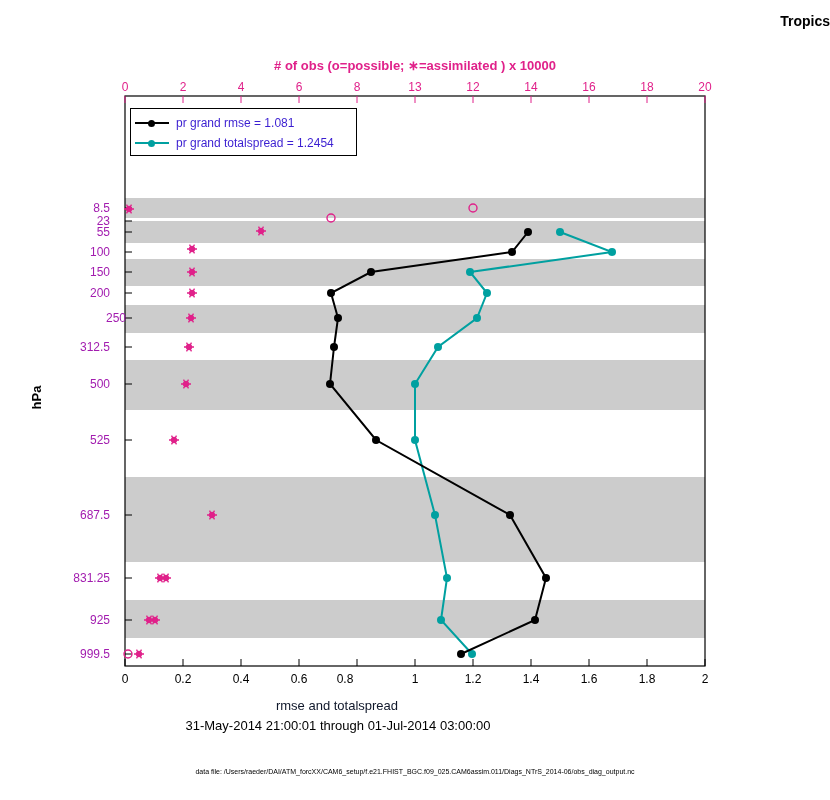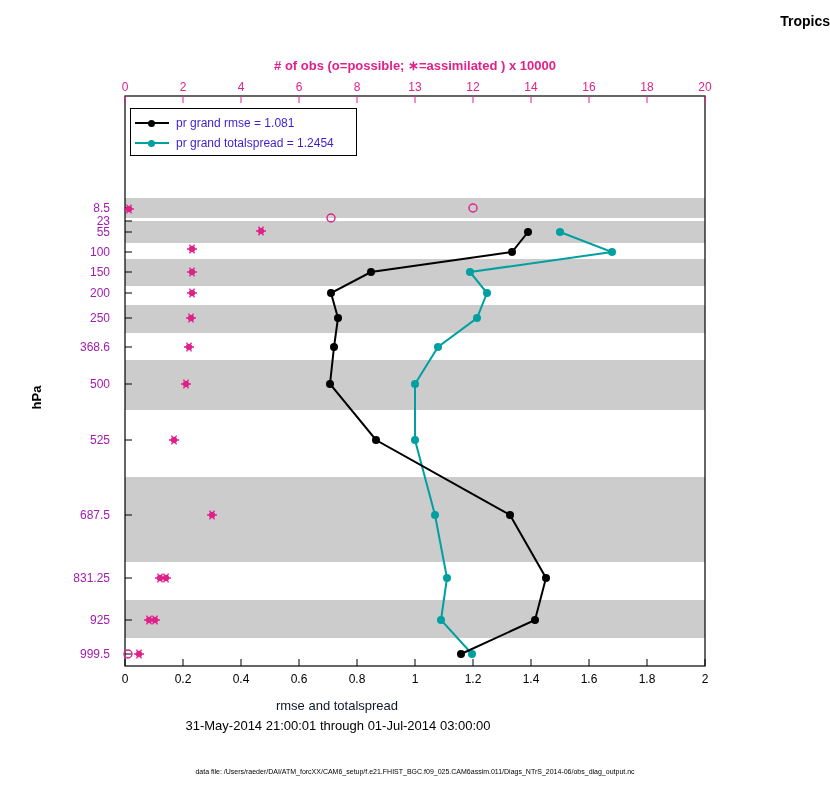--- a/index.html
+++ b/index.html
@@ -255,22 +255,22 @@
     </g>
   </svg>
 
   <div class="y-tick-labels">
     <span style="left:30px;  top:208px">8.5</span>
     <span style="left:30px;  top:221px">23</span>
     <span style="left:30px;  top:232px">55</span>
     <span style="left:30px;  top:252px">100</span>
     <span style="left:30px;  top:272px">150</span>
     <span style="left:30px;  top:293px">200</span>
-    <span style="left:30px;  top:318px">250</span>
-    <span style="left:30px;  top:347px">368.6</span>
+    <span style="left:46px;  top:318px">250</span>
+    <span style="left:30px;  top:347px">312.5</span>
     <span style="left:30px;  top:384px">500</span>
     <span style="left:30px;  top:440px">525</span>
     <span style="left:30px;  top:515px">687.5</span>
     <span style="left:30px;  top:578px">831.25</span>
     <span style="left:30px;  top:620px">925</span>
     <span style="left:30px;  top:654px">999.5</span>
   </div>
 
   <div class="y-axis-title">hPa</div>
 
@@ -283,21 +283,21 @@
       <span class="legend-line" style="border-top-color:#00a0a0;background:#00a0a0;"></span>
       <span class="legend-text">pr grand totalspread = 1.2454</span>
     </div>
   </div>
 
   <div class="bottom-tick-labels">
     <span style="left:125px">0</span>
     <span style="left:183px">0.2</span>
     <span style="left:241px">0.4</span>
     <span style="left:299px">0.6</span>
-    <span style="left:357px">0.8</span>
+    <span style="left:345px">0.8</span>
     <span style="left:415px">1</span>
     <span style="left:473px">1.2</span>
     <span style="left:531px">1.4</span>
     <span style="left:589px">1.6</span>
     <span style="left:647px">1.8</span>
     <span style="left:705px">2</span>
   </div>
 
   <div class="x-axis-label">rmse and totalspread</div>
   <div class="date-range">31-May-2014 21:00:01 through 01-Jul-2014 03:00:00</div>

